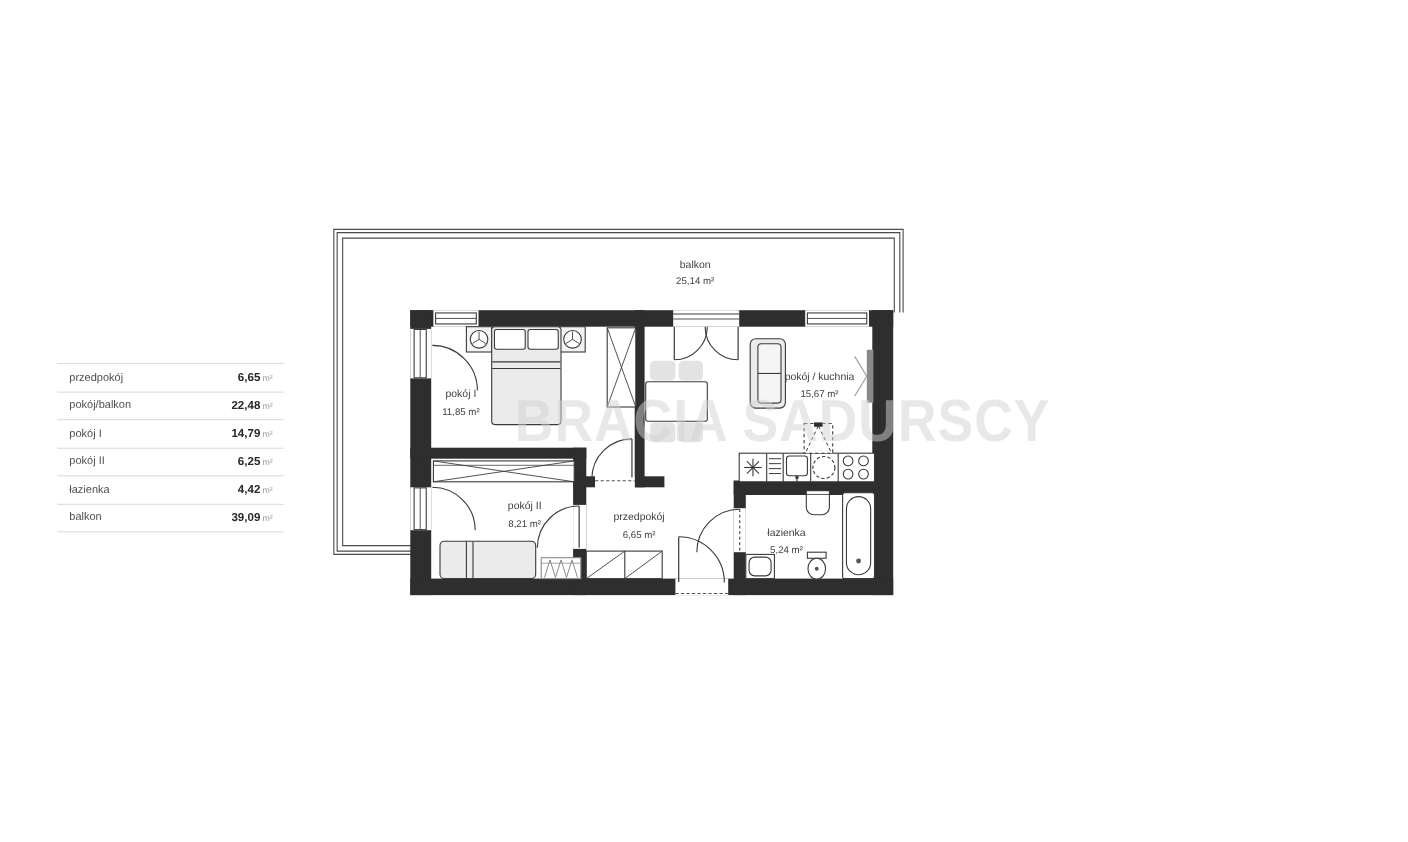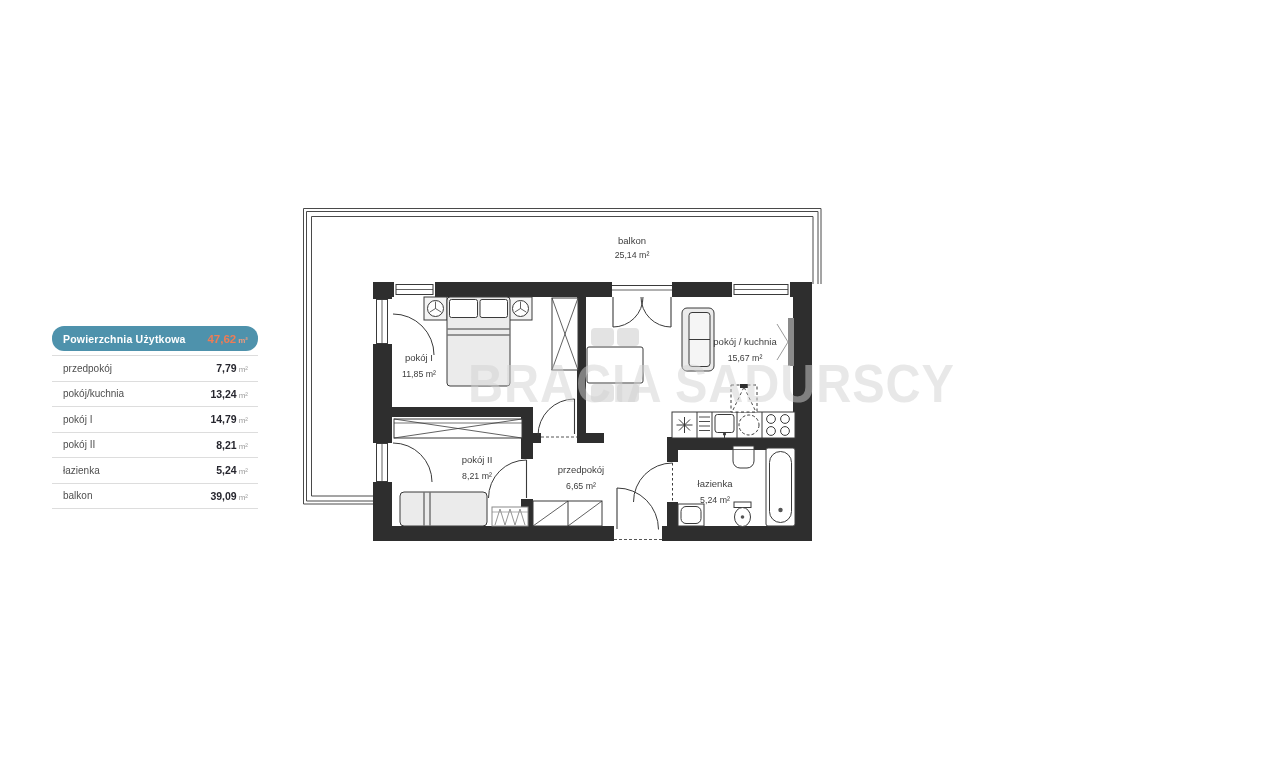--- a/index.html
+++ b/index.html
@@ -25,44 +25,40 @@
   .watermark{position:absolute;left:468px;top:352px;z-index:5;color:#d2d2d2;opacity:.5;
              font-size:54px;font-weight:bold;letter-spacing:1px;white-space:nowrap;
              transform:scaleX(.9);transform-origin:left top;pointer-events:none;}
 </style>
 </head>
 <body>
 
 <div id="canvas">
 
   <div class="legend">
-    <div class="legend-header">
-      <span class="lh-label">Powierzchnia Użytkowa</span>
-      <span class="lh-value"><span>47,62</span><span class="lh-unit">m²</span></span>
-    </div>
     <div class="legend-rows">
       <div class="legend-row">
         <span class="lr-label">przedpokój</span>
-        <span class="lr-value"><span>7,79</span><span class="lr-unit">m²</span></span>
-      </div>
-      <div class="legend-row">
-        <span class="lr-label">pokój/kuchnia</span>
-        <span class="lr-value"><span>13,24</span><span class="lr-unit">m²</span></span>
+        <span class="lr-value"><span>6,65</span><span class="lr-unit">m²</span></span>
+      </div>
+      <div class="legend-row">
+        <span class="lr-label">pokój/balkon</span>
+        <span class="lr-value"><span>22,48</span><span class="lr-unit">m²</span></span>
       </div>
       <div class="legend-row">
         <span class="lr-label">pokój I</span>
         <span class="lr-value"><span>14,79</span><span class="lr-unit">m²</span></span>
       </div>
       <div class="legend-row">
         <span class="lr-label">pokój II</span>
-        <span class="lr-value"><span>8,21</span><span class="lr-unit">m²</span></span>
+        <span class="lr-value"><span>6,25</span><span class="lr-unit">m²</span></span>
       </div>
       <div class="legend-row">
         <span class="lr-label">łazienka</span>
-        <span class="lr-value"><span>5,24</span><span class="lr-unit">m²</span></span>
+        <span class="lr-value"><span>4,42</span><span class="lr-unit">m²</span></span>
       </div>
       <div class="legend-row">
         <span class="lr-label">balkon</span>
         <span class="lr-value"><span>39,09</span><span class="lr-unit">m²</span></span>
       </div>
     </div>
   </div>
 
   <svg id="plan-svg" width="1280" height="765" viewBox="0 0 1280 765">
 

